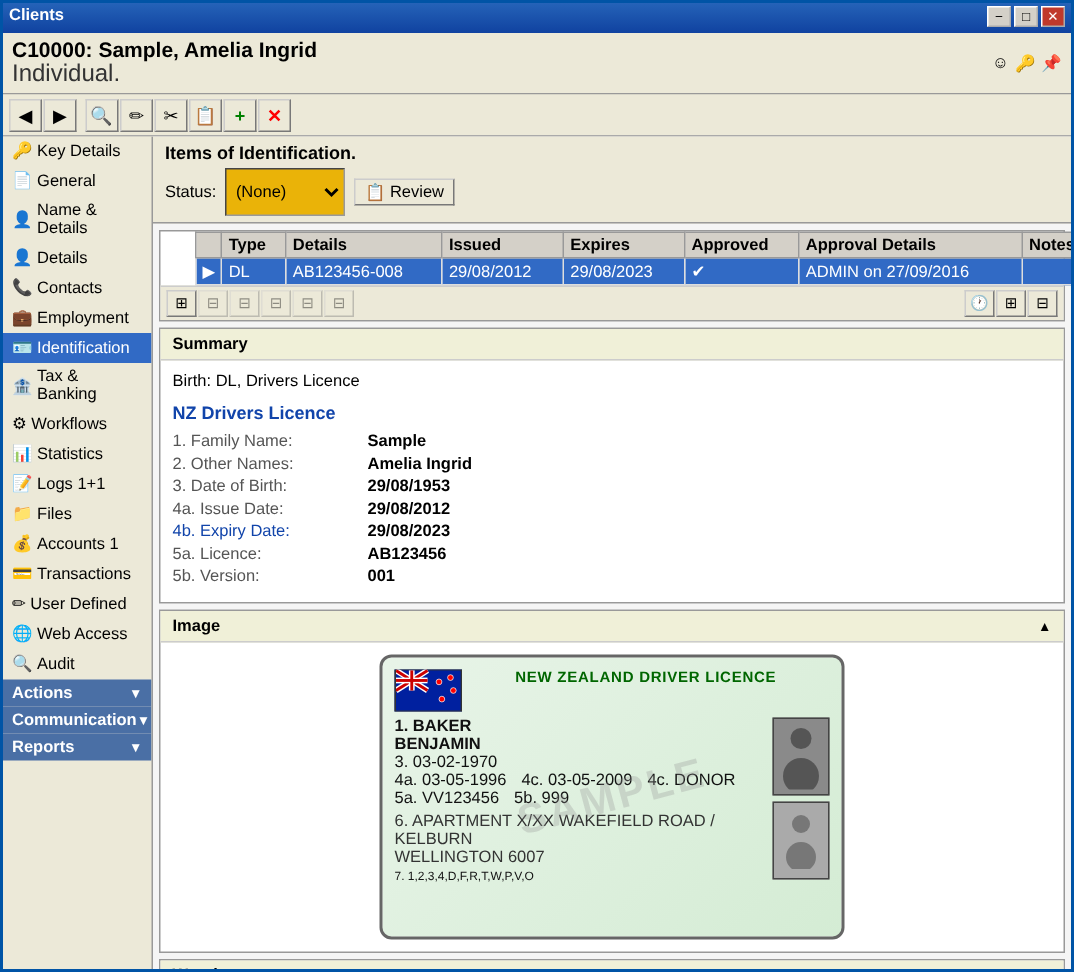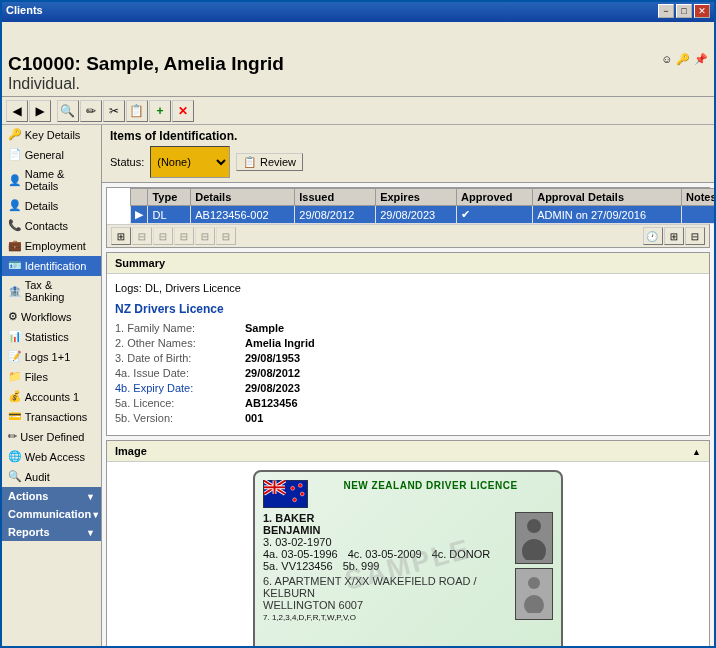--- a/index.html
+++ b/index.html
@@ -6,21 +6,21 @@
     body { background: #d4d0c8; width: 716px; height: 648px; overflow: hidden; }
 
     .window { width: 716px; height: 648px; display: flex; flex-direction: column; border: 2px solid #0054a6; background: #ece9d8; }
     .title-bar { background: linear-gradient(to bottom, #2563b8, #1042a0); color: white; padding: 2px 4px; display: flex; align-items: flex-start; justify-content: space-between; height: 20px; }
     .title-bar-text { font-size: 11px; font-weight: bold; }
     .title-bar-controls { display: flex; gap: 2px; }
     .title-bar-btn { width: 16px; height: 14px; background: #d4d0c8; border: 1px outset #fff; font-size: 9px; cursor: pointer; display: flex; align-items: center; justify-content: center; color: black; }
     .title-bar-btn.close { background: #c0392b; color: white; }
 
     .client-header { background: #ece9d8; padding: 3px 6px; border-bottom: 1px solid #999; }
-    .client-name { font-size: 19px; font-weight: bold; color: black; margin-top: 28px; }
+    .client-name { font-size: 14px; font-weight: bold; color: black; }
     .client-type { font-size: 16px; color: #333; }
     .client-header-row { display: flex; align-items: center; justify-content: space-between; }
     .header-icons { display: flex; gap: 4px; align-items: center; }
 
     .toolbar { background: #ece9d8; padding: 2px 4px; border-bottom: 1px solid #aaa; display: flex; align-items: center; gap: 1px; height: 28px; }
     .tb-btn { width: 22px; height: 22px; background: #ece9d8; border: 1px outset #ccc; display: flex; align-items: center; justify-content: center; cursor: pointer; font-size: 12px; }
     .tb-separator { width: 4px; }
 
     .main-layout { display: flex; flex: 1; overflow: hidden; }
 
@@ -237,21 +237,21 @@
                 <th>Expires</th>
                 <th>Approved</th>
                 <th>Approval Details</th>
                 <th>Notes</th>
               </tr>
             </thead>
             <tbody>
               <tr class="selected">
                 <td>▶</td>
                 <td>DL</td>
-                <td>AB123456-002</td>
+                <td>AB123456-008</td>
                 <td>29/08/2012</td>
                 <td>29/08/2023</td>
                 <td class="approved-check">✔</td>
                 <td>ADMIN on 27/09/2016</td>
                 <td></td>
               </tr>
             </tbody>
           </table>
 
           <div class="table-toolbar">
@@ -267,21 +267,21 @@
             <div class="tt-btn">⊟</div>
           </div>
         </div>
 
         <div class="summary-section">
           <div class="section-header">
             <span>Summary</span>
           </div>
           <div class="section-content">
             <div class="summary-type">
-              <span>Logs:</span>
+              <span>Birth:</span>
               <span>DL, Drivers Licence</span>
             </div>
             <div class="summary-title">NZ Drivers Licence</div>
 
             <div class="summary-row">
               <span class="summary-label">1. Family Name:</span>
               <span class="summary-value black">Sample</span>
             </div>
             <div class="summary-row">
               <span class="summary-label">2. Other Names:</span>

